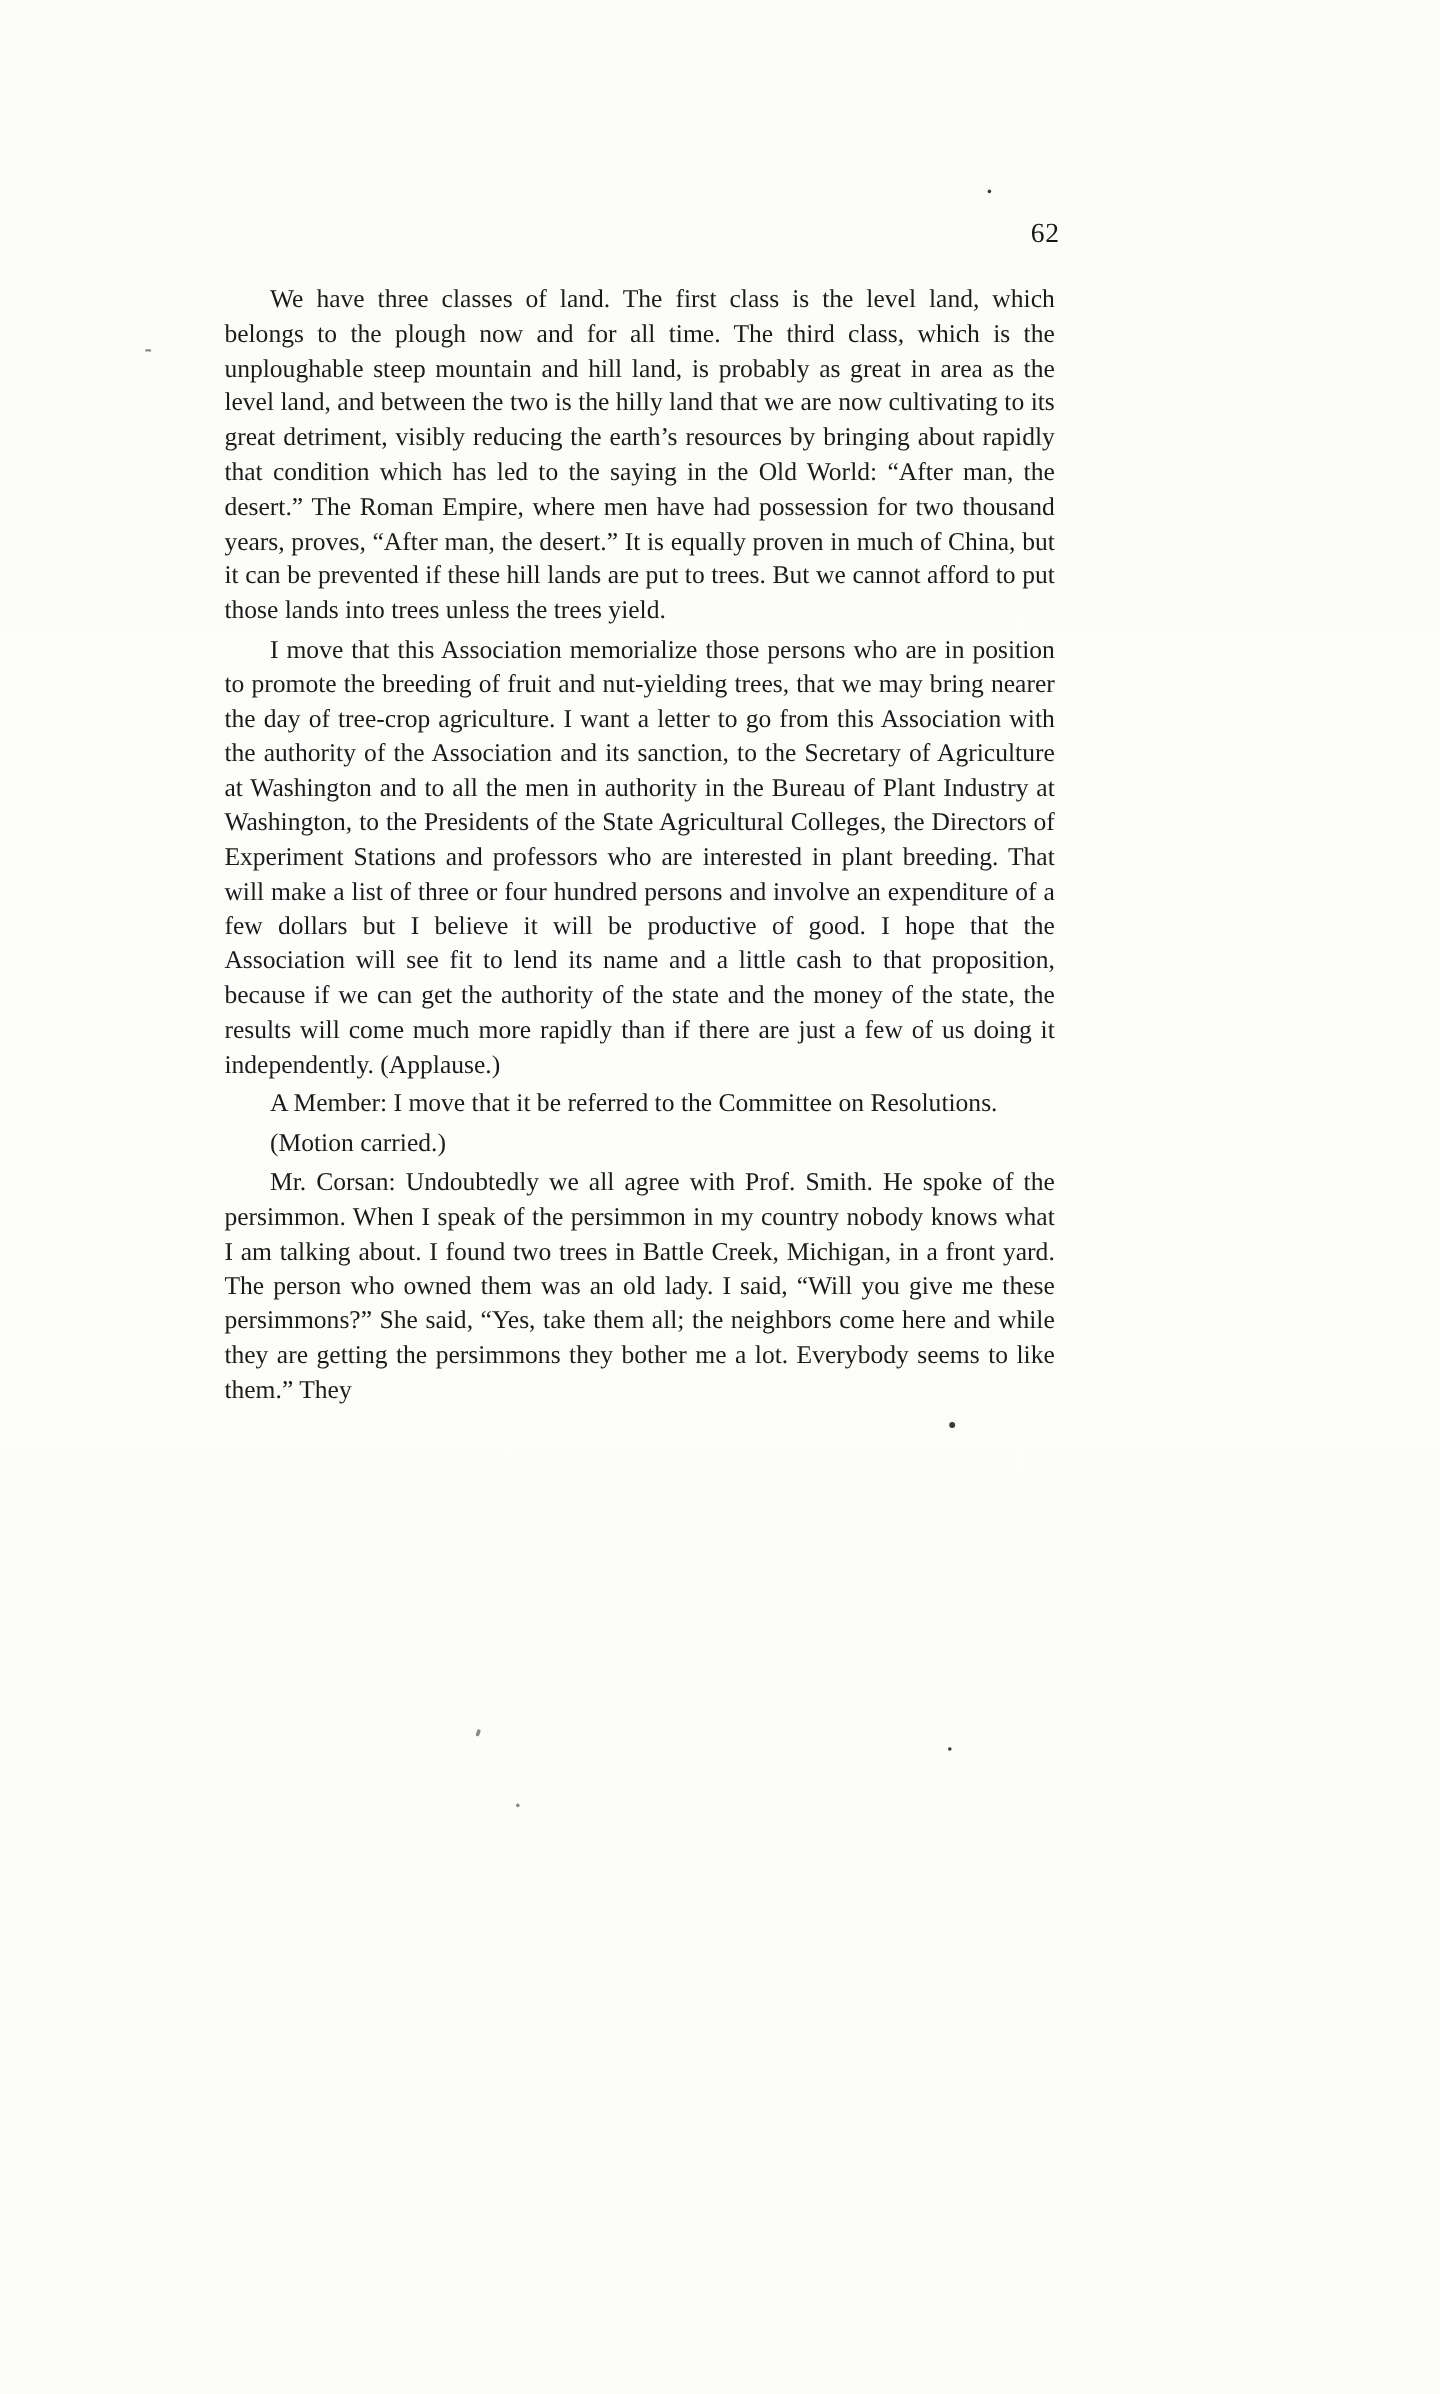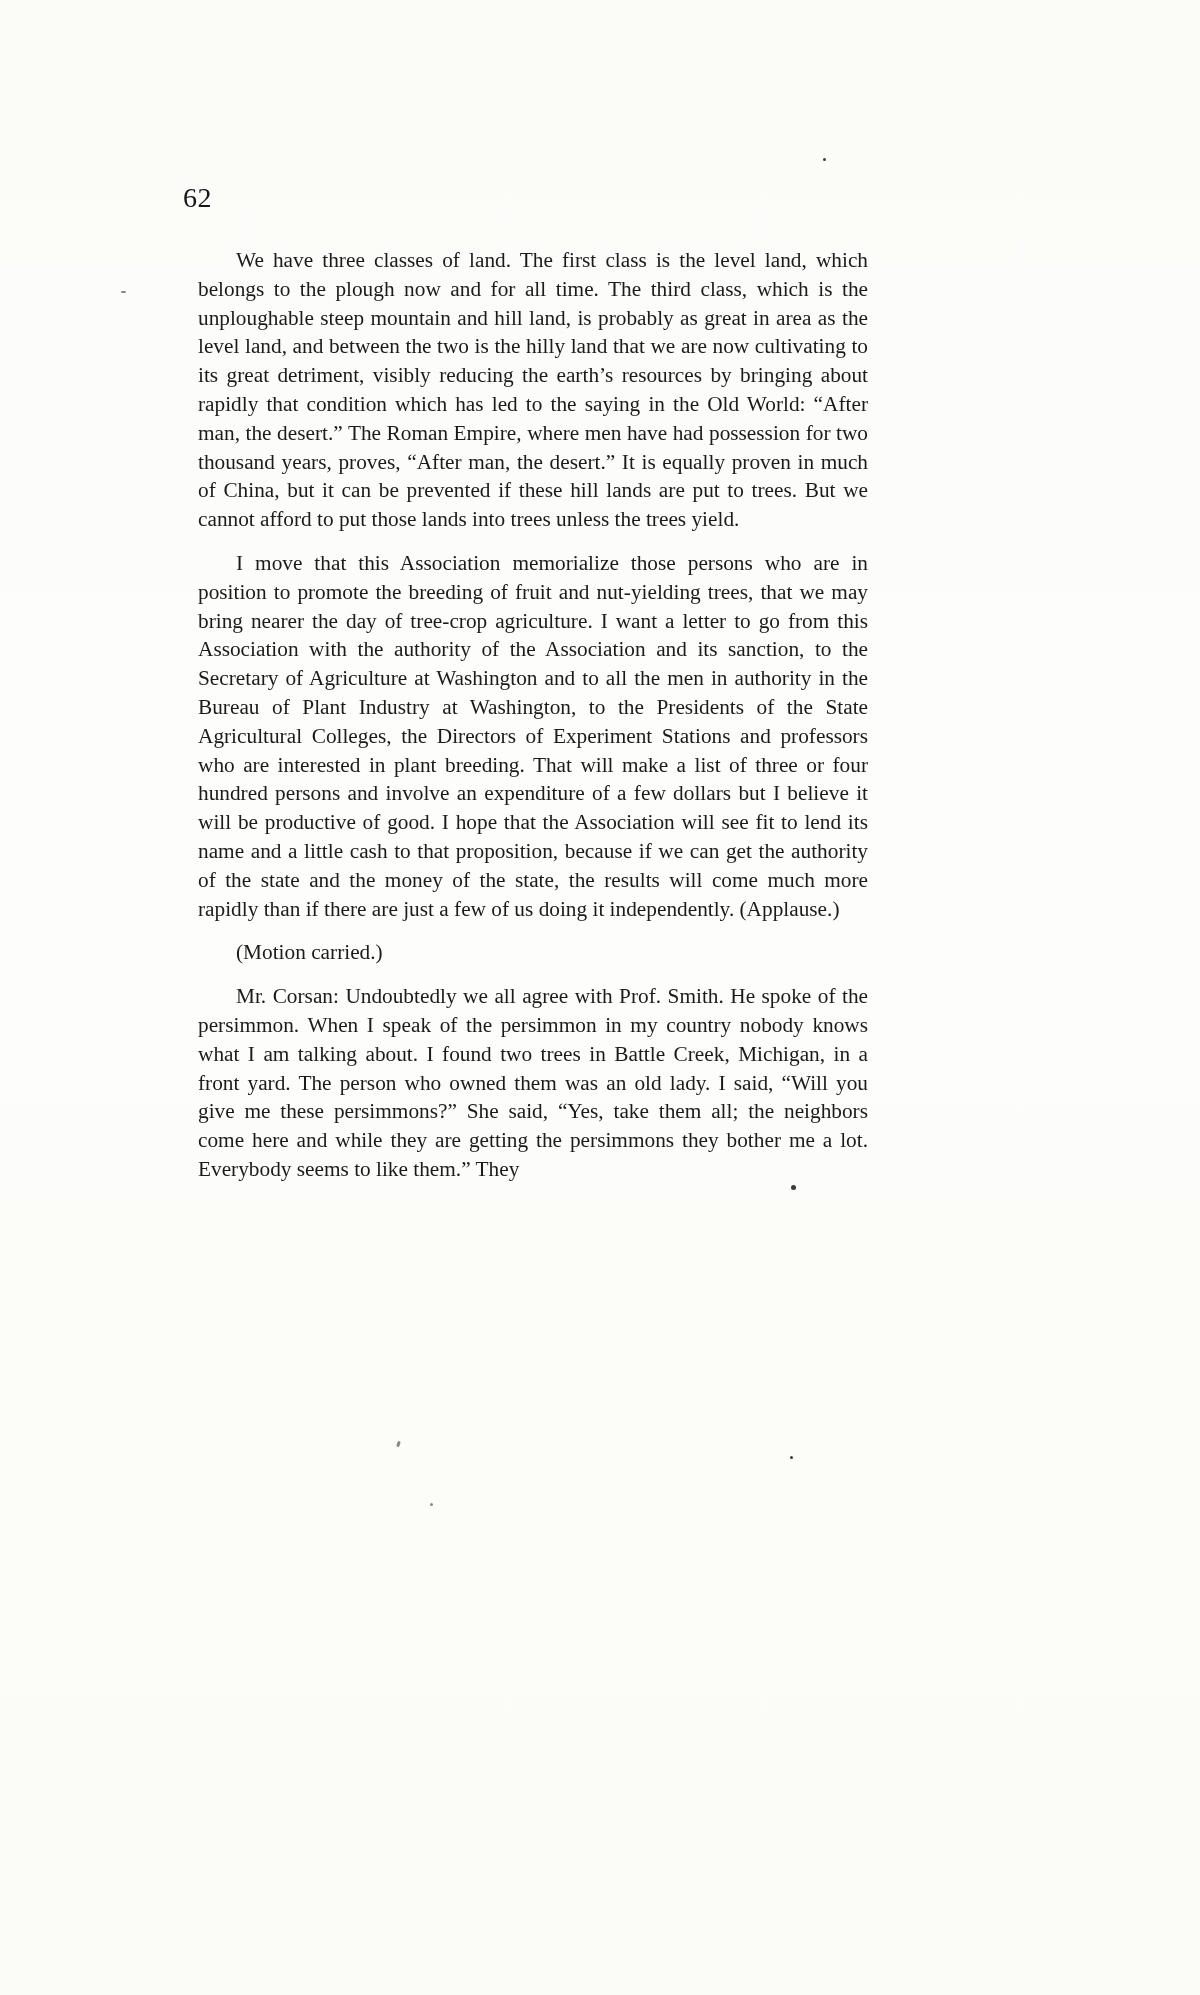--- a/index.html
+++ b/index.html
@@ -18,58 +18,59 @@
   .scan-page {
     position: absolute;
     inset: 0;
     background: linear-gradient(180deg, #fbfbf8 0%, #fdfdfb 40%, #fbfbf7 100%);
   }
   .page-number {
     position: absolute;
     top: 182px;
     left: 183px;
     width: 700px;
-    text-align: left;
-    font-size: 28px;
+    text-align: right;
+    font-size: 23px;
     letter-spacing: 0.5px;
     color: #161616;
   }
   .text-block {
     position: absolute;
     top: 231px;
     left: 183px;
     width: 700px;
     font-size: 21.3px;
     line-height: 28.8px;
     text-align: justify;
     text-justify: inter-word;
     color: #1b1b1b;
   }
   .text-block p {
-    margin: 15px;
+    margin: 4px;
     padding: 0;
     text-indent: 38px;
   }
   .speck {
     position: absolute;
     background: #3a3a3a;
     border-radius: 50%;
   }
   .speck.faint { background: #8a8a84; }
 </style>
 </head>
 <body>
 
 <div class="scan-page">
 
   <div class="page-number">62</div>
 
   <div class="text-block">
     <p>We have three classes of land.  The first class is the level land, which belongs to the plough now and for all time.  The third class, which is the unploughable steep mountain and hill land, is probably as great in area as the level land, and between the two is the hilly land that we are now cultivating to its great detriment, visibly reducing the earth’s resources by bringing about rapidly that condition which has led to the saying in the Old World:  “After man, the desert.”  The Roman Empire, where men have had possession for two thousand years, proves, “After man, the desert.”  It is equally proven in much of China, but it can be prevented if these hill lands are put to trees.  But we cannot afford to put those lands into trees unless the trees yield.</p>
     <p>I move that this Association memorialize those persons who are in position to promote the breeding of fruit and nut-yielding trees, that we may bring nearer the day of tree-crop agriculture.  I want a letter to go from this Association with the authority of the Association and its sanction, to the Secretary of Agriculture at Washington and to all the men in authority in the Bureau of Plant Industry at Washington, to the Presidents of the State Agricultural Colleges, the Directors of Experiment Stations and professors who are interested in plant breeding.  That will make a list of three or four hundred persons and involve an expenditure of a few dollars but I believe it will be productive of good.  I hope that the Association will see fit to lend its name and a little cash to that proposition, because if we can get the authority of the state and the money of the state, the results will come much more rapidly than if there are just a few of us doing it independently.  (Applause.)</p>
+    <p>A Member:  I move that it be referred to the Committee on Resolutions.</p>
     <p>(Motion carried.)</p>
     <p>Mr. Corsan:  Undoubtedly we all agree with Prof. Smith. He spoke of the persimmon.  When I speak of the persimmon in my country nobody knows what I am talking about.  I found two trees in Battle Creek, Michigan, in a front yard.  The person who owned them was an old lady.  I said, “Will you give me these persimmons?”  She said, “Yes, take them all; the neighbors come here and while they are getting the persimmons they bother me a lot.  Everybody seems to like them.”  They</p>
   </div>
 
   <span class="speck" style="left:823px; top:158px; width:3px; height:3px;"></span>
   <span class="speck faint" style="left:121px; top:291px; width:5px; height:2px; border-radius:1px;"></span>
   <span class="speck" style="left:791px; top:1185px; width:5px; height:5px;"></span>
   <span class="speck faint" style="left:397px; top:1441px; width:3px; height:6px; border-radius:2px; transform:rotate(20deg);"></span>
   <span class="speck" style="left:790px; top:1456px; width:3px; height:3px;"></span>
   <span class="speck faint" style="left:430px; top:1503px; width:3px; height:3px;"></span>

